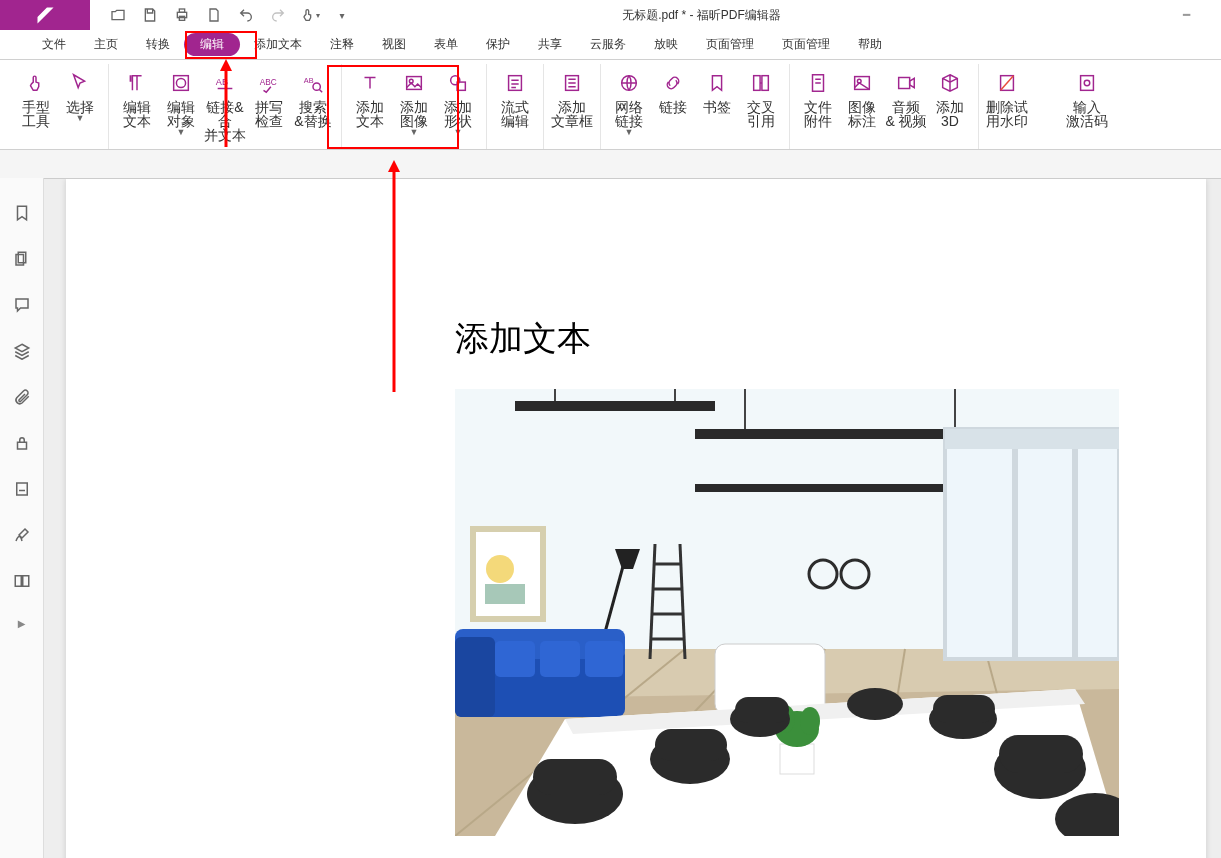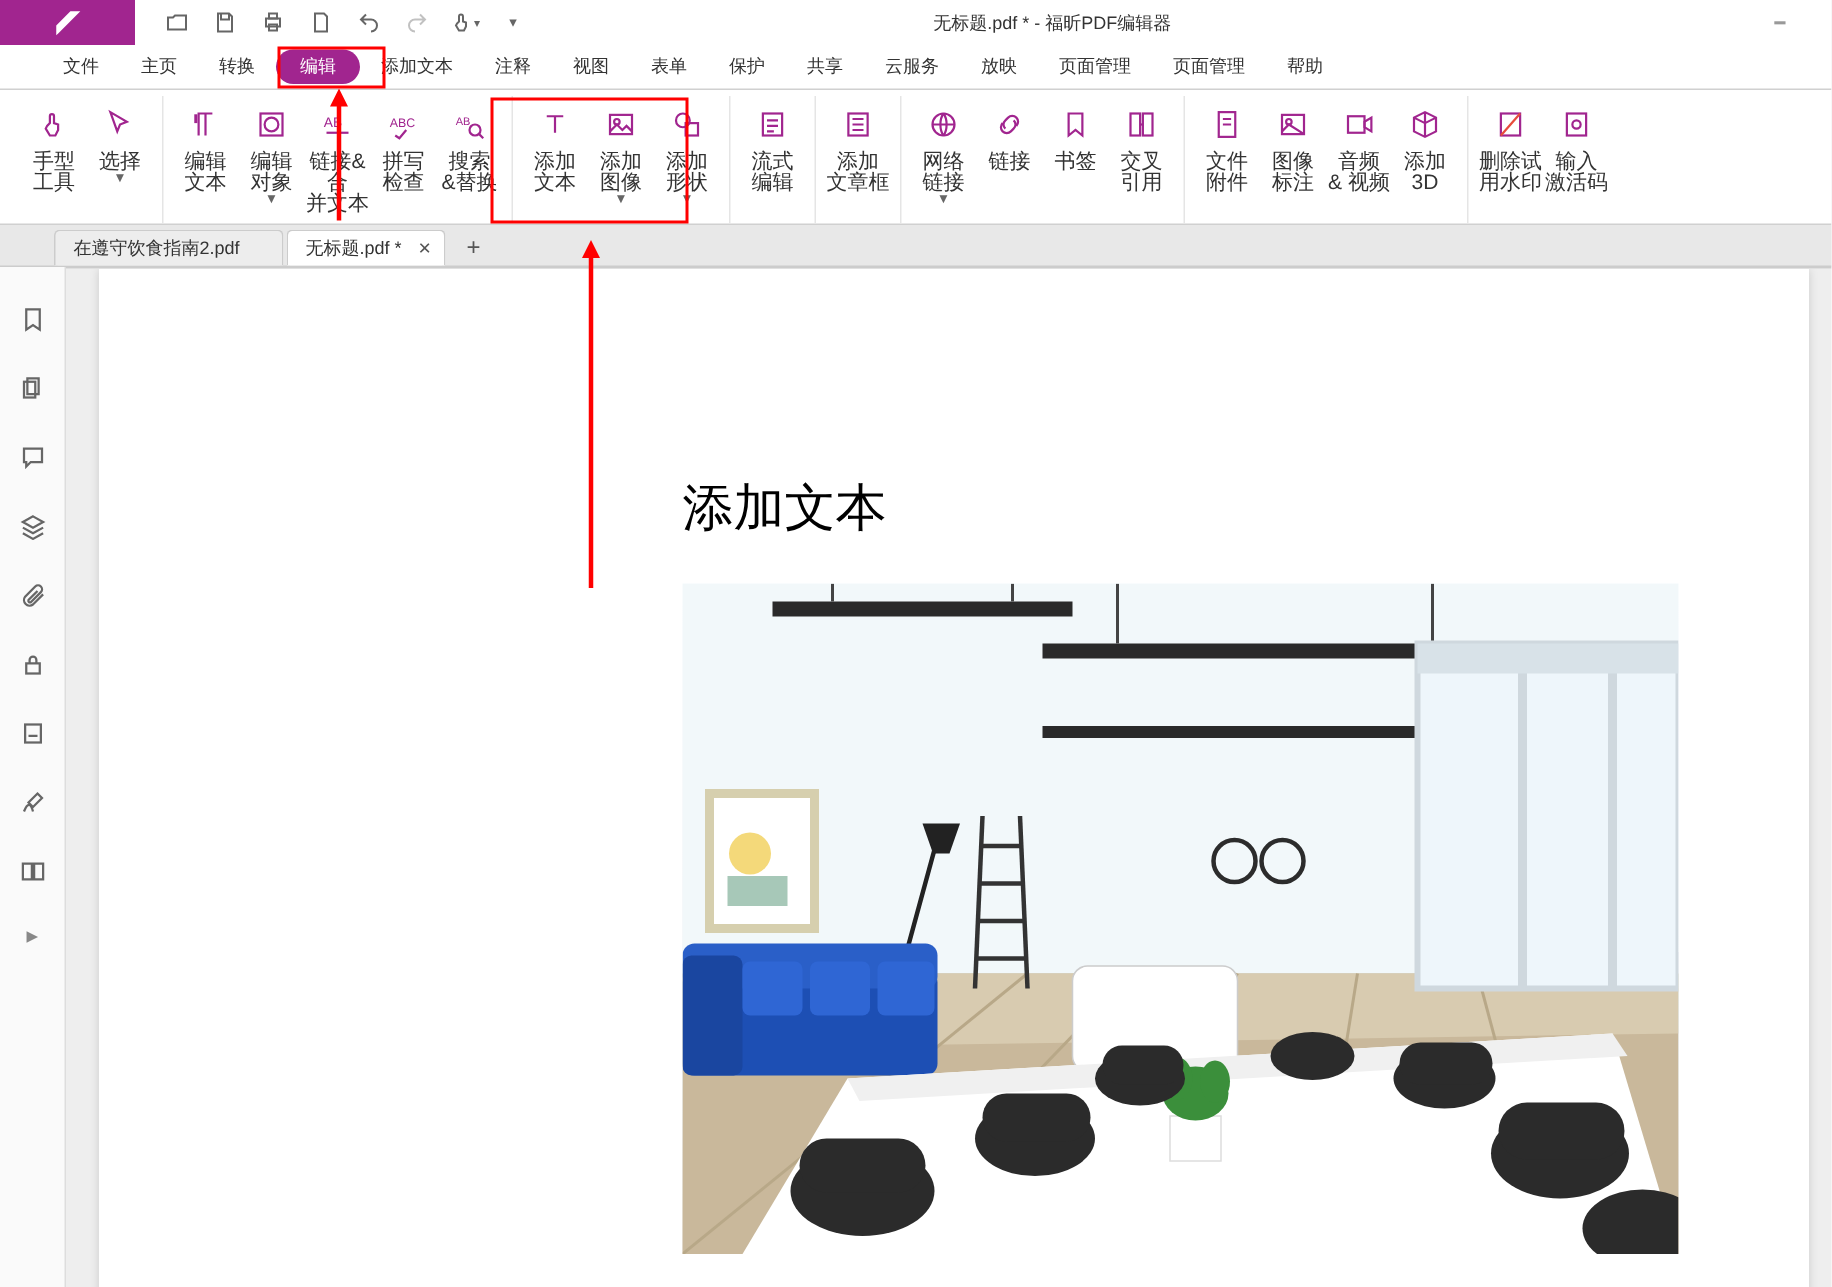--- a/index.html
+++ b/index.html
@@ -16,21 +16,21 @@
 
   
   .menubar { height: 30px; background: #fff; border-bottom: 1px solid #d0d0d0; display: flex; align-items: center; padding-left: 28px; gap: 0; }
   .menu-item { padding: 4px 14px; cursor: pointer; color: #333; }
   .menu-item.active { background: #a1258f; color: #fff; border-radius: 12px; padding: 3px 16px; }
   .menu-highlight-box { position: absolute; border: 2px solid #ff0000; pointer-events: none; }
 
   
   .ribbon { height: 90px; background: #fff; border-bottom: 1px solid #d0d0d0; display: flex; align-items: stretch; padding: 4px 8px 0 8px; }
   .ribbon-group { display: flex; align-items: flex-start; padding: 4px 6px; border-right: 1px solid #e5e5e5; }
-  .ribbon-group:last-child { border-right:none;}
+  .ribbon-group:last-child { border-right:none;gap:36px;}
   .ribbon-btn { display: flex; flex-direction: column; align-items: center; justify-content: flex-start; width: 44px; padding: 2px 0; cursor: pointer; text-align: center; }
   .ribbon-btn .ico { width: 26px; height: 26px; display: flex; align-items: center; justify-content: center; margin-bottom: 4px; color:#a1258f; }
   .ribbon-btn .lbl { font-size: 14px; line-height: 14px; color: #333; white-space: pre-line; }
   .ribbon-btn .caret { font-size: 9px; color:#666; line-height: 8px;}
   .ribbon-highlight-box { position: absolute; border: 2px solid #ff0000; pointer-events: none; }
 
   
   .tabstrip { height: 28px; background: #e8e8e8; display: flex; align-items: flex-end; border-bottom: 1px solid #ccc; padding-left: 36px; }
   .doc-tab { height: 24px; padding: 0 28px 0 12px; display: flex; align-items: center; position: relative; border: 1px solid #ccc; border-bottom: none; border-radius: 4px 4px 0 0; margin-right: 2px; cursor: pointer; background:#ededed;}
   .doc-tab.active { background: #fff; }
@@ -364,30 +364,20 @@
               <rect x="5" y="4" width="14" height="16"></rect>
               <circle cx="12" cy="12" r="3"></circle>
             </svg>
           </div>
           <div class="lbl">输入
 激活码</div>
         </div>
       </div>
     </div>
 
-  <div class="tabstrip" id="tabstrip">
-  <div class="doc-tab">
-        <span>在遵守饮食指南2.pdf</span>
-      </div>
-      <div class="doc-tab active">
-        <span>无标题.pdf *</span>
-        <span class="close">✕</span>
-      </div>
-      <div class="add-tab">+</div>
-    </div>
 
   <div class="main">
     <div class="sidepanel">
       <div class="side-btn">
           <svg width="18" height="18" viewBox="0 0 24 24" fill="none" stroke="#666" stroke-width="2">
             <path d="M6 3h12v18l-6-4-6 4z"></path>
           </svg>
         </div>
       <div class="side-btn">
           <svg width="18" height="18" viewBox="0 0 24 24" fill="none" stroke="#666" stroke-width="2">

